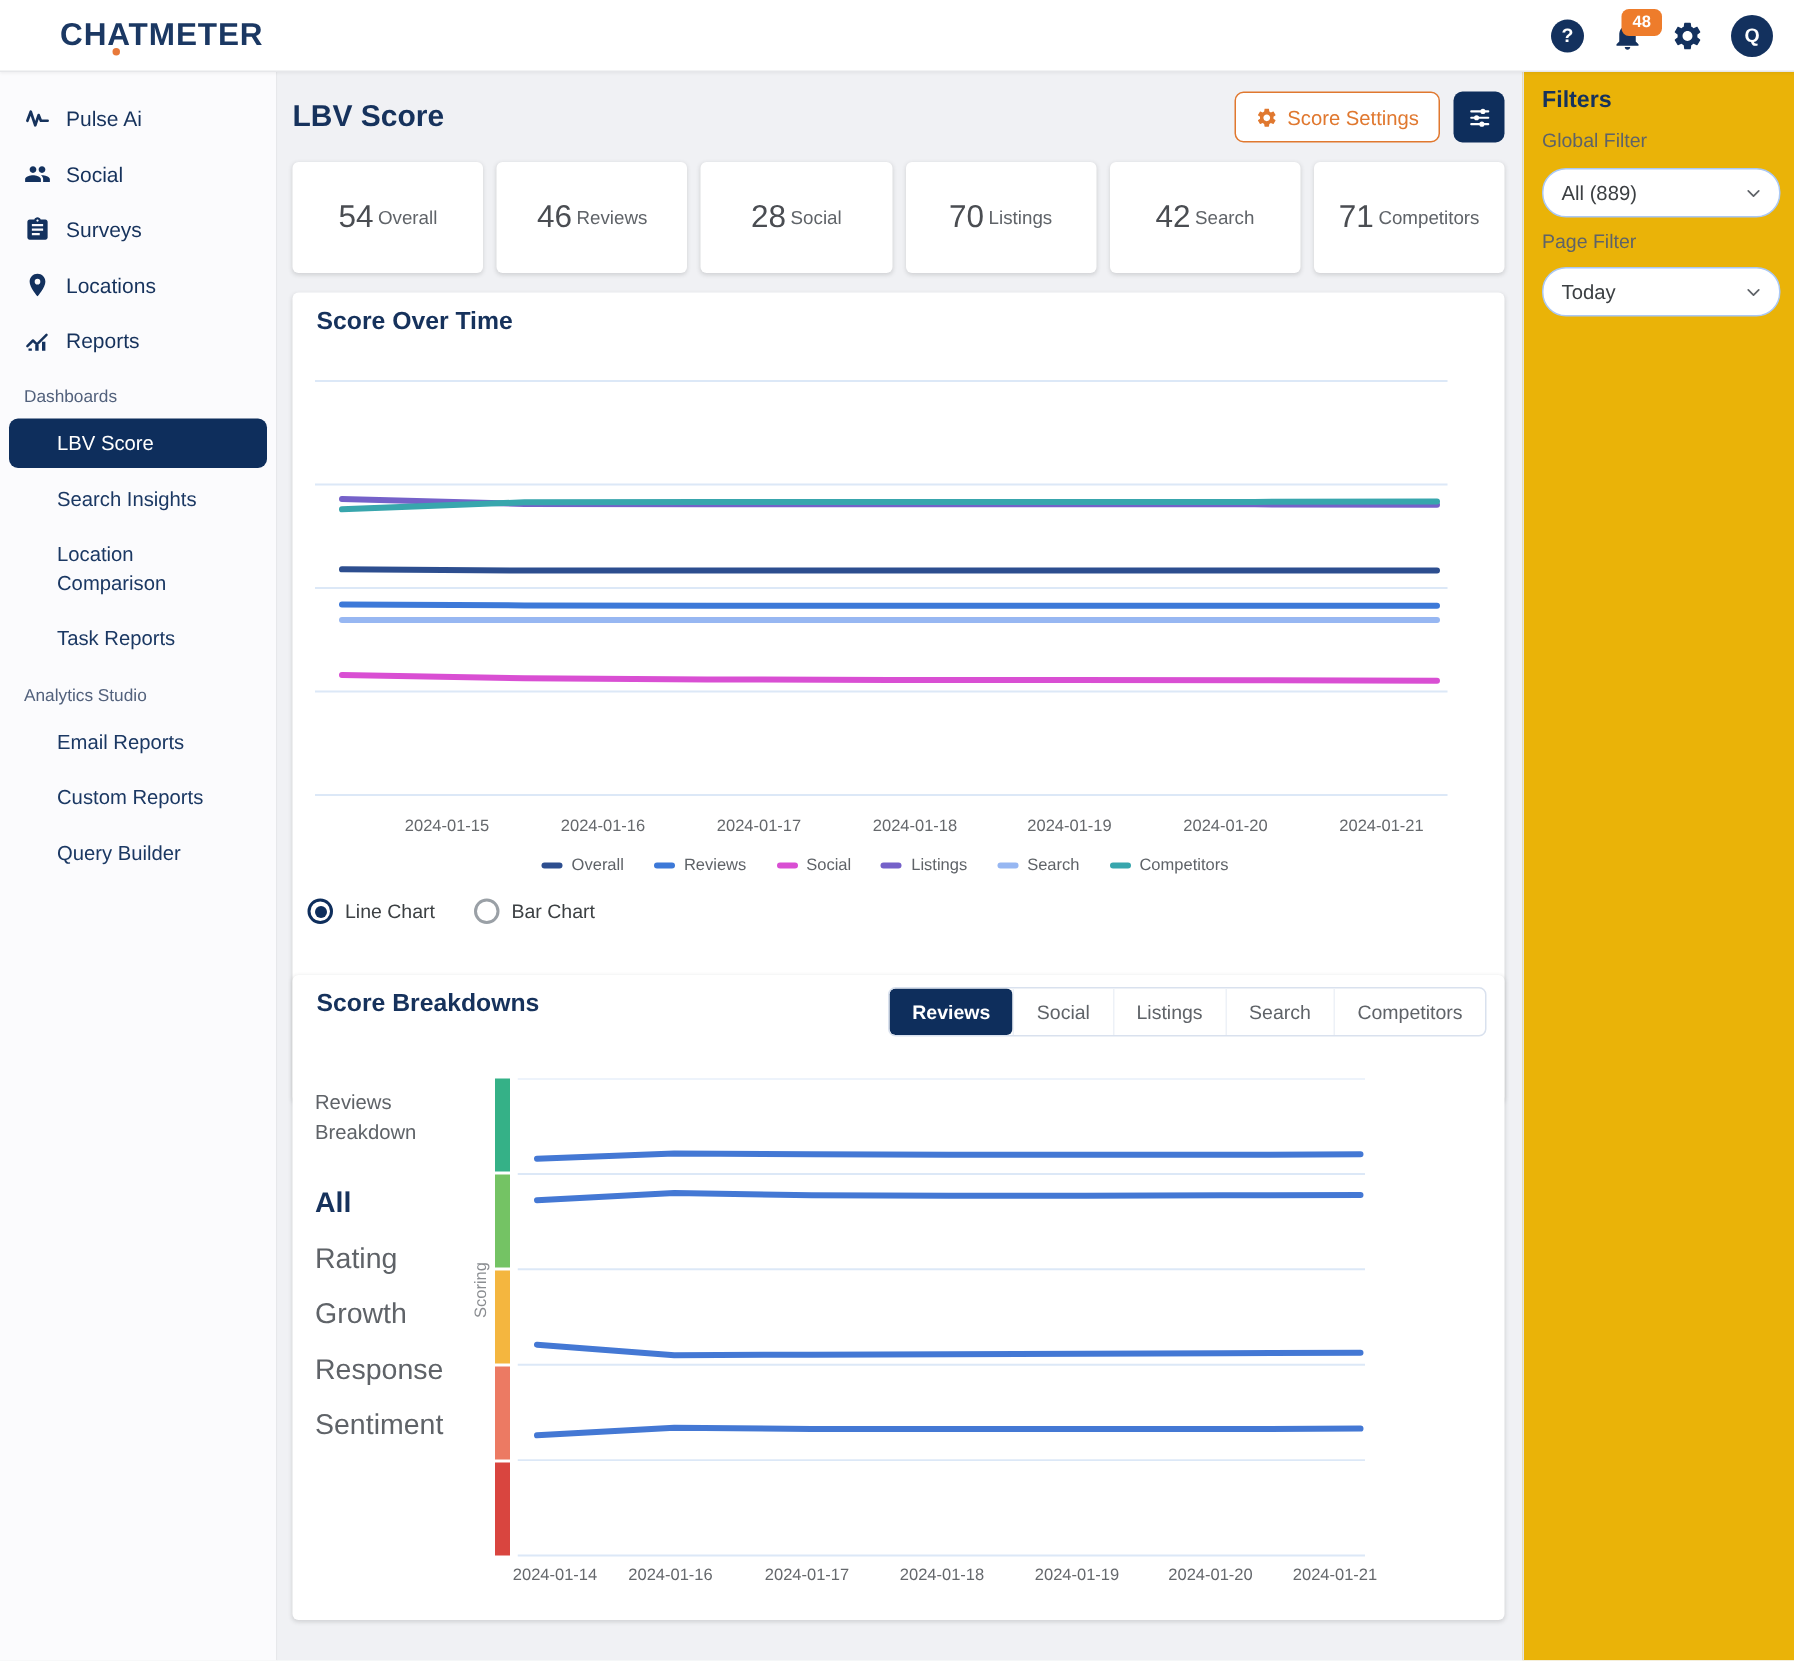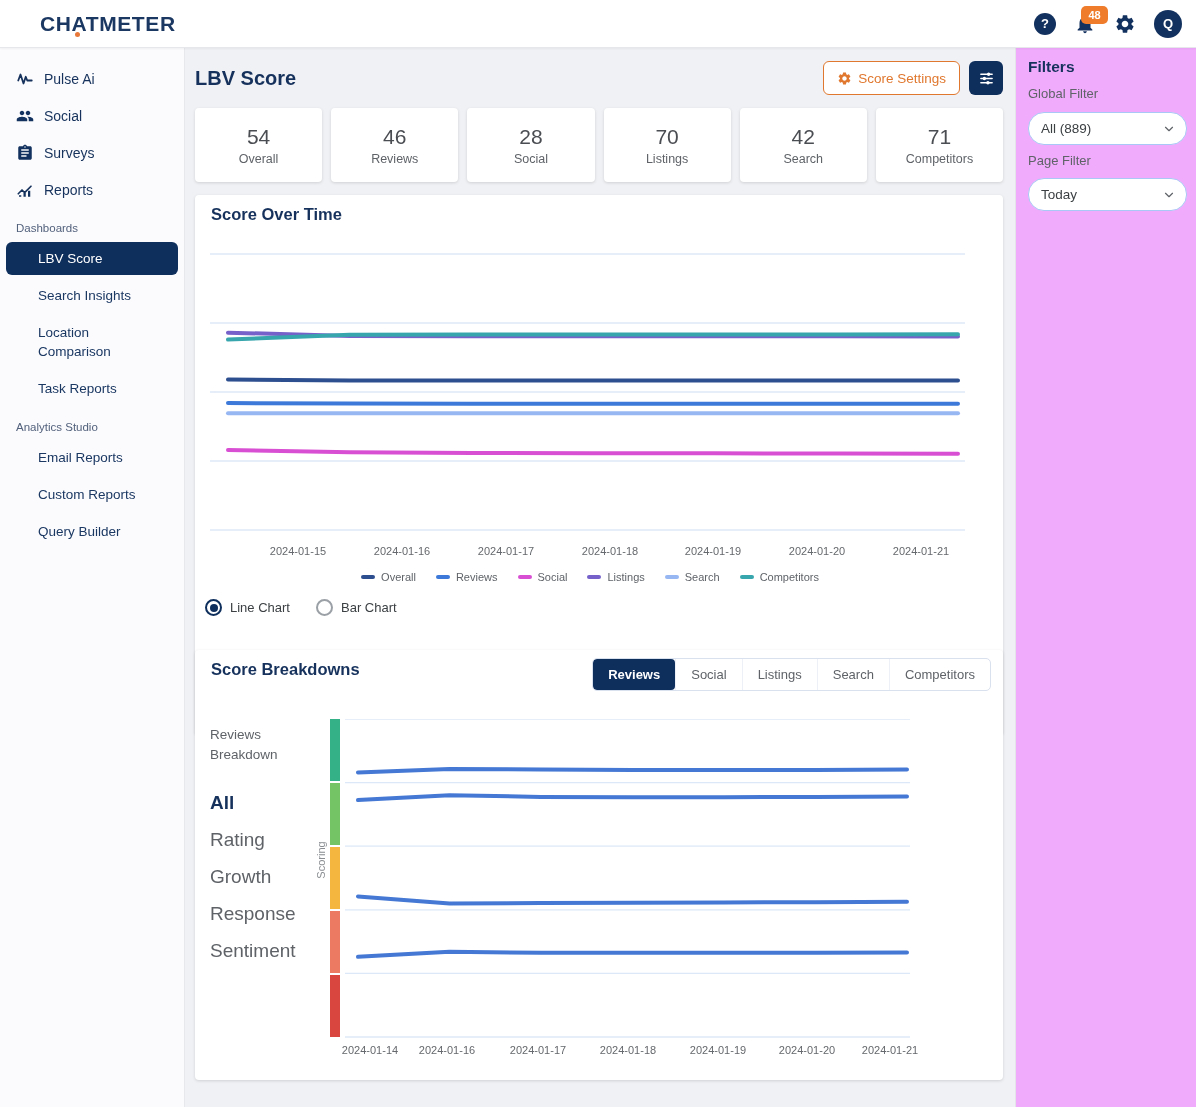--- a/index.html
+++ b/index.html
@@ -37,21 +37,21 @@
   .page-head { position:absolute; left:10px; top:13px; width:808px; display:flex; align-items:center; }
   .page-title { font-size:20px; font-weight:700; color:#16325c; }
   .head-actions { margin-left:auto; display:flex; gap:9px; }
   .btn-score-settings { display:flex; align-items:center; gap:6px; height:34px; padding:0 13px; background:#fff;
       border:1.5px solid #e0782f; border-radius:6px; color:#e0782f; font-size:13.5px; font-weight:500; cursor:pointer; }
   .btn-filter { width:34px; height:34px; background:#0e2e5c; border:none; border-radius:6px; cursor:pointer;
       display:flex; align-items:center; justify-content:center; }
 
   .cards-row { position:absolute; left:10px; top:60px; width:808px; height:74px; display:flex; gap:9px; }
   .score-card { flex:1; background:#fff; border-radius:4px; box-shadow:0 1px 3px rgba(60,64,67,.18);
-      display:flex; flex-direction:column; align-items:center; justify-content:center; gap:3px; }
+      display:flex; flex-direction:row; align-items:center; justify-content:center; gap:3px; }
   .score-value { font-size:21px; color:#4a4d52; }
   .score-label { font-size:12.5px; color:#5f6368; }
 
   .card { position:absolute; background:#fff; border-radius:4px; box-shadow:0 1px 3px rgba(60,64,67,.18); }
   .sot-card { left:10px; top:147px; width:808px; height:540px; }
   .sb-card  { left:10px; top:602px; width:808px; height:430px; }
   .card-title { position:absolute; left:16px; top:10px; font-size:16.5px; font-weight:700; color:#16325c; }
 
   .ticks { position:absolute; height:14px; }
   .tick { position:absolute; transform:translateX(-50%); font-size:11px; color:#65686c; white-space:nowrap; }
@@ -75,21 +75,21 @@
 
   .bd-label { position:absolute; left:15px; font-size:13.5px; color:#5f6368; line-height:20px; }
   .bd-metric { position:absolute; left:15px; font-size:19px; color:#5f6368; cursor:pointer;text-align:center; }
   .bd-metric.active { color:#16325c; font-weight:700; }
   .scoring-label { position:absolute; left:96px; top:204px; width:60px; text-align:center;
       transform:rotate(-90deg); font-size:11px; color:#8a8d91; }
   .scale-bar { position:absolute; left:135px; top:69px; width:10px; height:318px; display:flex; flex-direction:column; gap:2px; }
   .scale-seg { flex:1; }
 
   
-  .rpanel { position:absolute; left:1015px; top:48px; width:181px; height:1059px; background:#f0abfc; border-left:1px solid #e3e5e9; }
+  .rpanel { position:absolute; left:1015px; top:48px; width:181px; height:1059px; background:#eab308; border-left:1px solid #e3e5e9; }
   .rpanel-title { position:absolute; left:12px; top:10px; font-size:15.5px; font-weight:700; color:#16325c; }
   .rpanel-label { position:absolute; left:12px; font-size:13px; color:#5f6368; }
   .dropdown { position:absolute; left:12px; width:159px; height:33px; background:#fff; border:1px solid #aac8f5;
       border-radius:16px; display:flex; align-items:center; padding:0 10px 0 12px; cursor:pointer;
       font-size:13.5px; color:#3c4043; }
   .dropdown .chev { margin-left:auto; }
 
   svg.chart { position:absolute; }
 </style>
 </head>
@@ -133,20 +133,26 @@
       <svg width="18" height="18" viewBox="0 0 24 24">
           <path class="icon-navy" d="M16 11c1.66 0 2.99-1.34 2.99-3S17.66 5 16 5s-3 1.34-3 3 1.34 3 3 3zm-8 0c1.66 0 2.99-1.34 2.99-3S9.66 5 8 5 5 6.34 5 8s1.34 3 3 3zm0 2c-2.33 0-7 1.17-7 3.5V19h14v-2.5C15 14.17 10.33 13 8 13zm8 0c-.29 0-.62.02-.97.05 1.16.84 1.97 1.97 1.97 3.45V19h6v-2.5c0-2.33-4.67-3.5-7-3.5z"></path>
         </svg>
       <span>Social</span>
     </div>
     <div class="nav-item">
       <svg width="18" height="18" viewBox="0 0 24 24">
           <path class="icon-navy" d="M19 3h-4.18C14.4 1.84 13.3 1 12 1c-1.3 0-2.4.84-2.82 2H5c-1.1 0-2 .9-2 2v14c0 1.1.9 2 2 2h14c1.1 0 2-.9 2-2V5c0-1.1-.9-2-2-2zm-7 0c.55 0 1 .45 1 1s-.45 1-1 1-1-.45-1-1 .45-1 1-1zm2 14H7v-2h7v2zm3-4H7v-2h10v2zm0-4H7V7h10v2z"></path>
         </svg>
       <span>Surveys</span>
+    </div>
+    <div class="nav-item">
+      <svg width="18" height="18" viewBox="0 0 24 24">
+          <path class="icon-navy" d="M12 2C8.13 2 5 5.13 5 9c0 5.25 7 13 7 13s7-7.75 7-13c0-3.87-3.13-7-7-7zm0 9.5a2.5 2.5 0 110-5 2.5 2.5 0 010 5z"></path>
+        </svg>
+      <span>Locations</span>
     </div>
     <div class="nav-item">
       <svg width="18" height="18" viewBox="0 0 24 24">
           <path d="M3 17l5-5 3.5 3.5L20 7" fill="none" stroke="#16325c" stroke-width="2.2" stroke-linecap="round" stroke-linejoin="round"></path>
           <path class="icon-navy" d="M4 19h3v2H4zM10 16h3v5h-3zM16 13h3v8h-3z"></path>
         </svg>
       <span>Reports</span>
     </div>
 
     <div class="nav-section">Dashboards</div>

